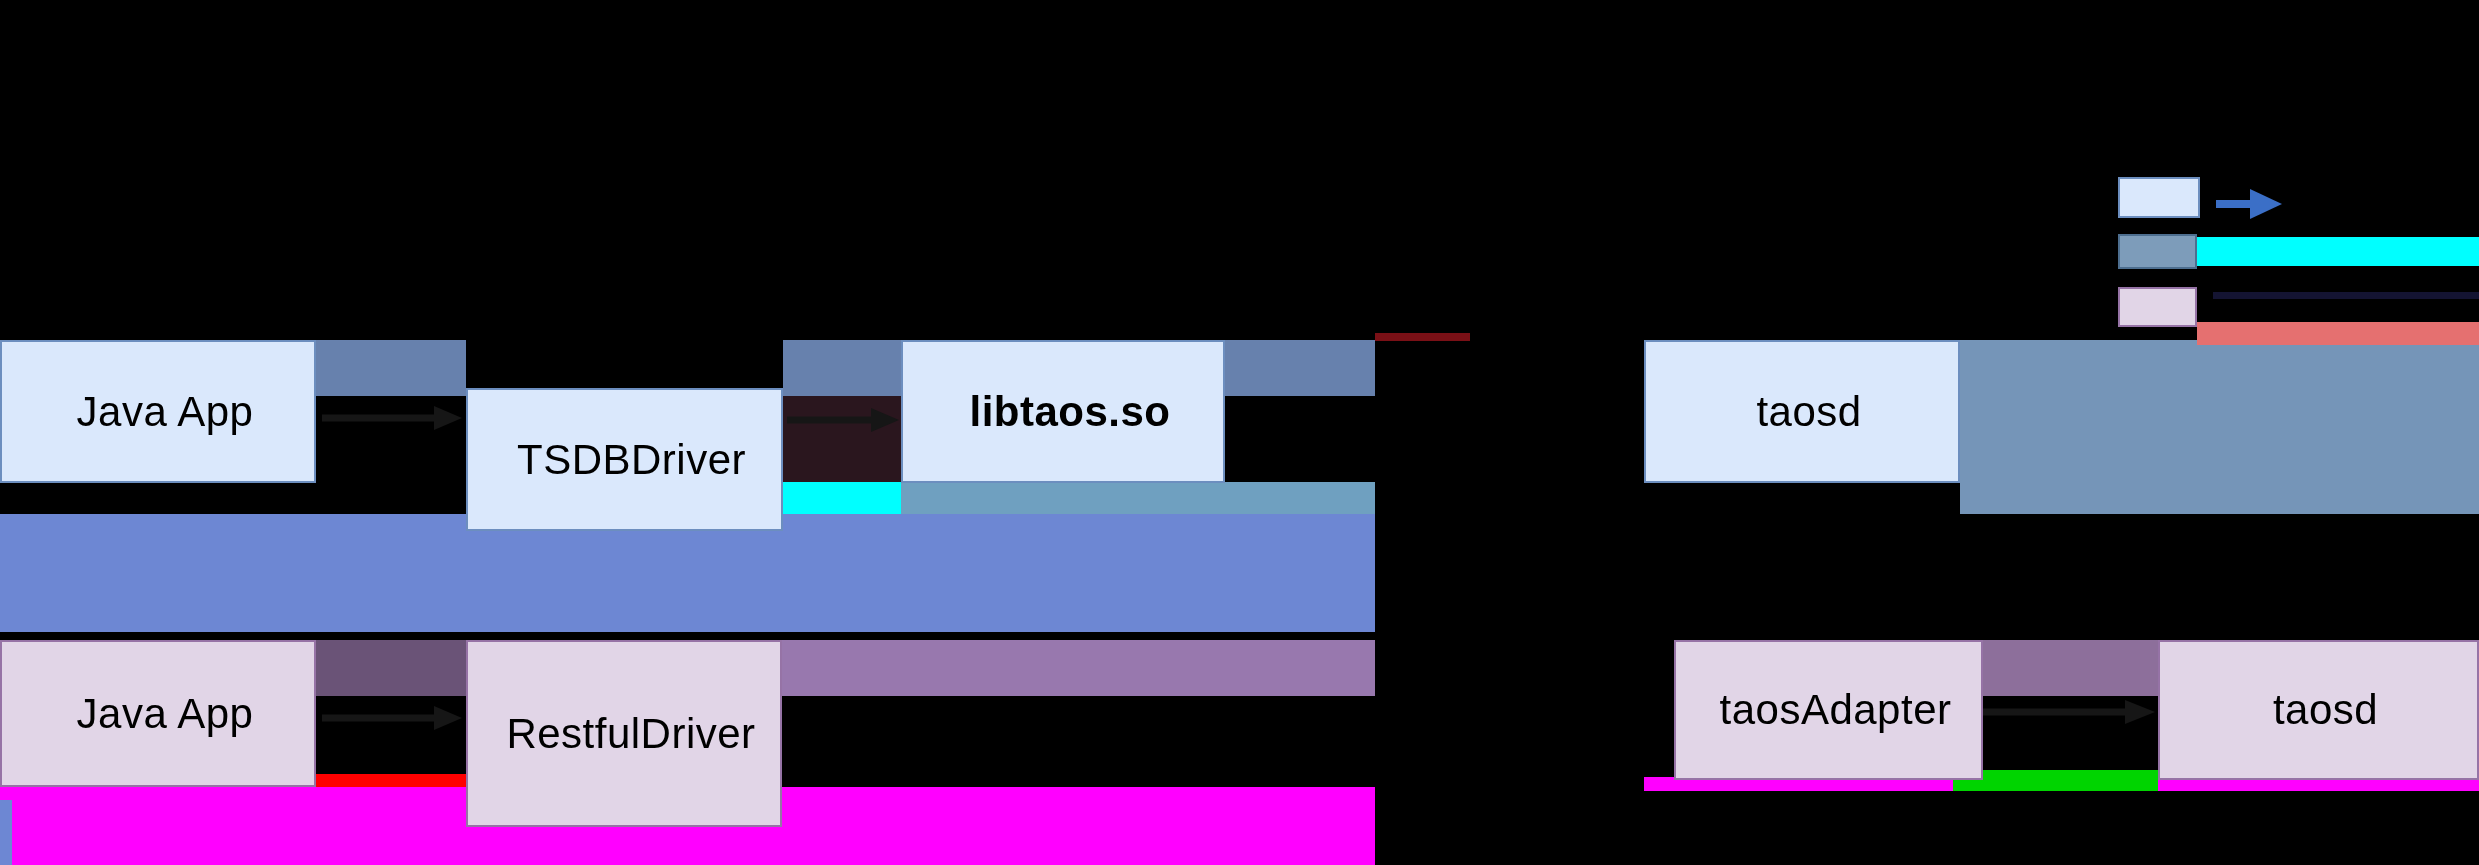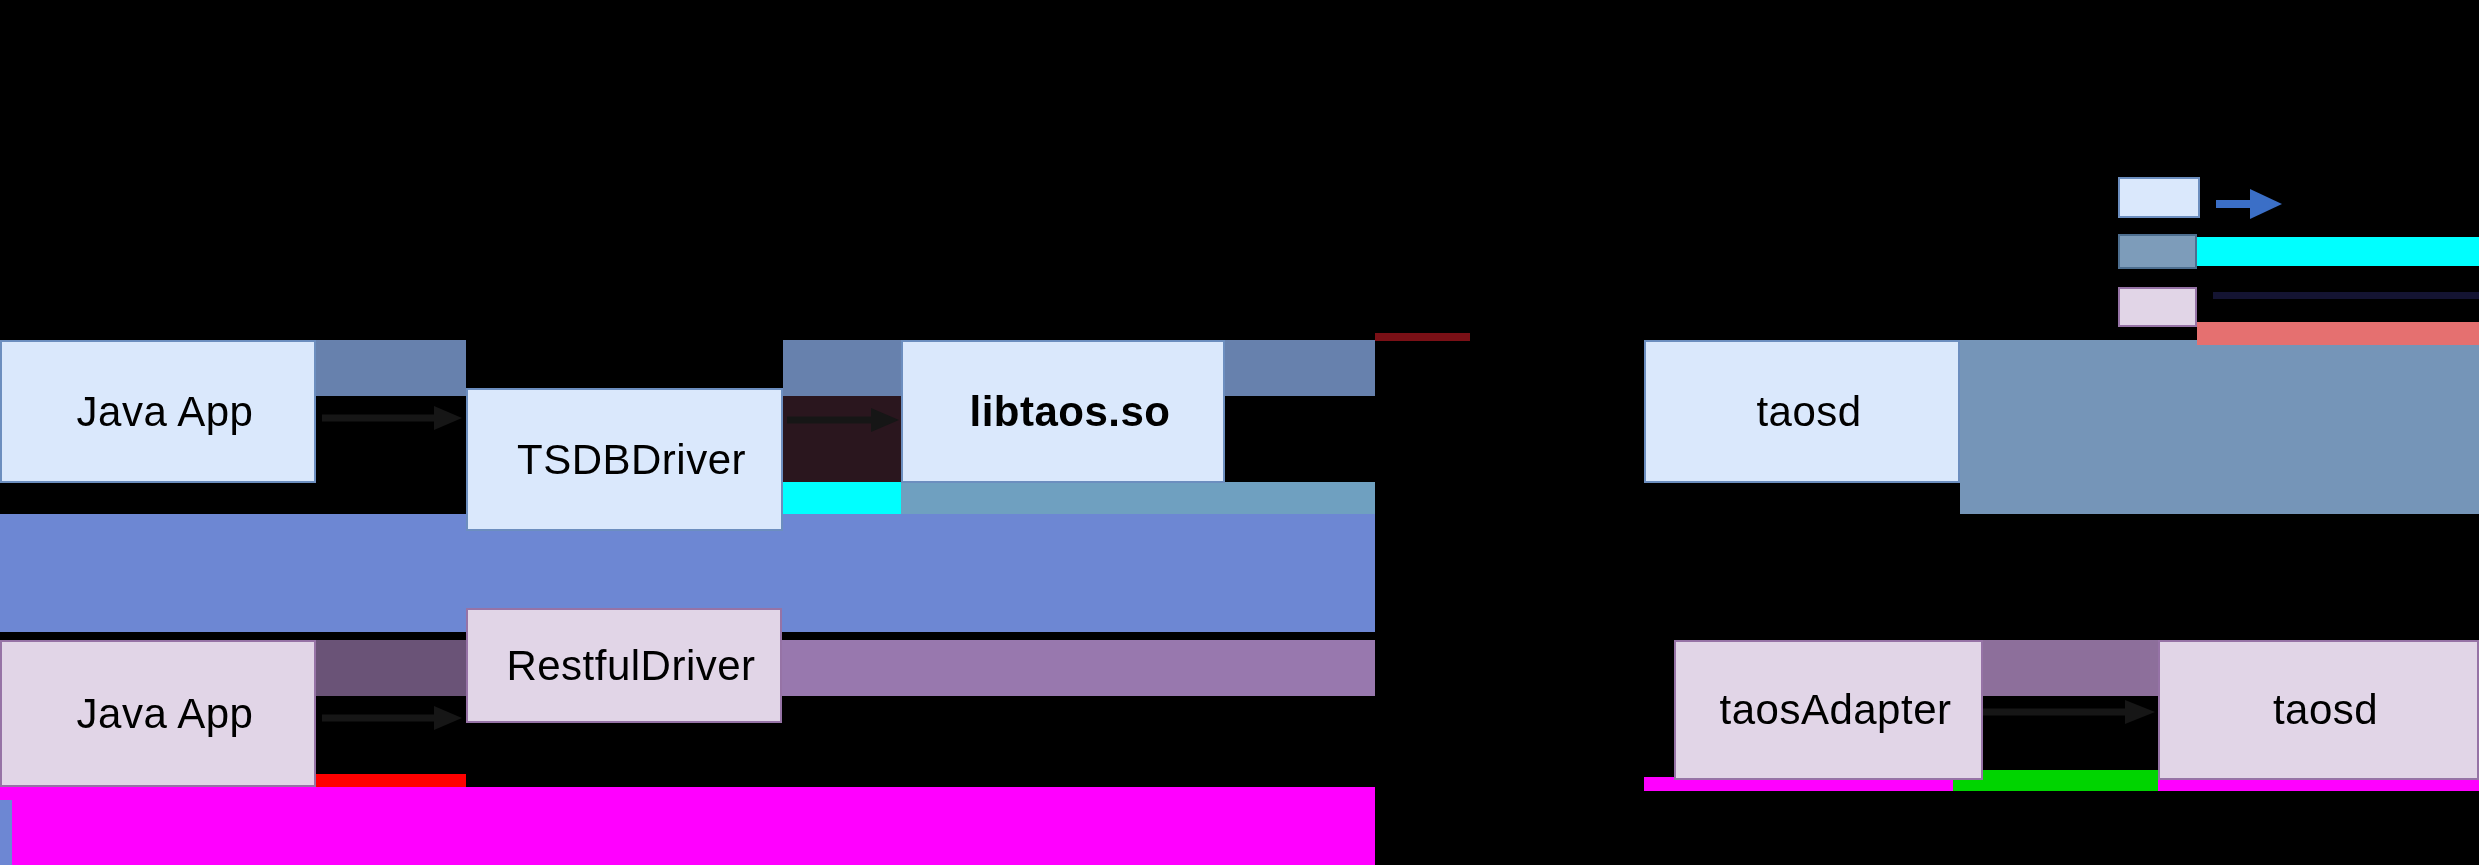--- a/index.html
+++ b/index.html
@@ -31,21 +31,21 @@
   #strip-under-libtaos{ left:901px;  top:482px; width:474px; height:32px;  background:var(--band-steel-light); }
   #box-java-top       { left:0;      top:340px; width:316px; height:143px; }
   #box-tsdb           { left:466px;  top:340px; width:317px; height:143px;margin-top:48px; }
   #box-libtaos        { left:901px;  top:340px; width:324px; height:143px;font-weight:bold; }
   #band-mid           { left:0;      top:514px; width:1375px;height:118px; background:var(--band-periwinkle); }
   #line-darkred       { left:1375px; top:333px; width:95px;  height:8px;   background:var(--dark-red-line); }
 
   
   #box-java-bottom    { left:0;      top:640px; width:316px; height:147px; }
   #gap-b1-top         { left:316px;  top:640px; width:150px; height:56px;  background:var(--band-mauve-dark); }
-  #box-restful        { left:466px;  top:608px; width:316px; height:115px; }
+  #box-restful        { left:466px;  top:640px; width:316px; height:187px; }
   #band-mauve         { left:782px;  top:640px; width:593px; height:56px;  background:var(--band-mauve); }
   #strip-red          { left:316px;  top:774px; width:150px; height:13px;  background:var(--red); }
   #band-magenta       { left:0;      top:787px; width:1375px;height:78px;  background:var(--magenta); }
   #sliver-blue        { left:0;      top:800px; width:12px;  height:65px;  background:var(--band-periwinkle); }
 
   
   #band-right         { left:1960px; top:340px; width:519px; height:174px; background:var(--band-right); }
   #box-taosd-top      { left:1644px; top:340px; width:316px; height:143px; }
   #box-taosadapter    { left:1644px; top:640px; width:309px; height:140px;margin-left:30px; }
   #gap-rb-top         { left:1953px; top:640px; width:205px; height:56px;  background:var(--band-mauve-mid); }

